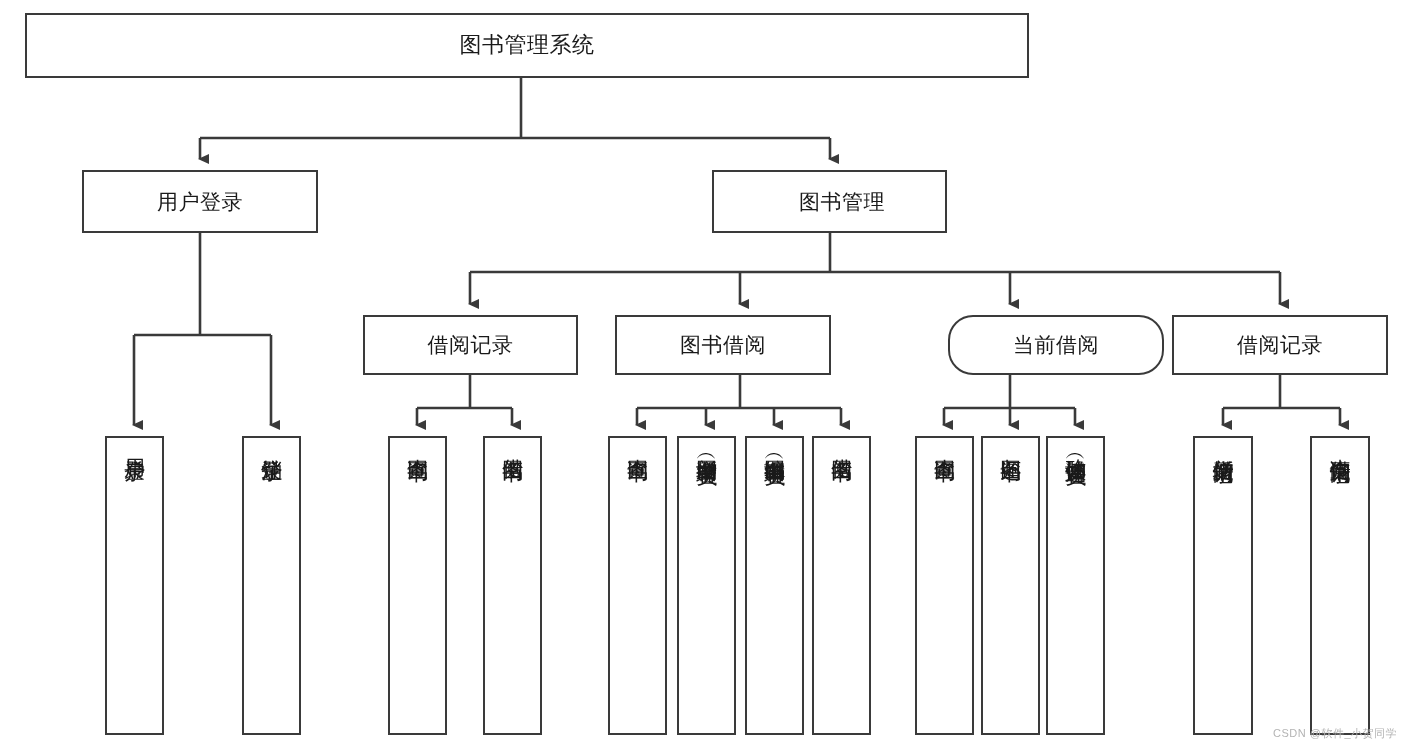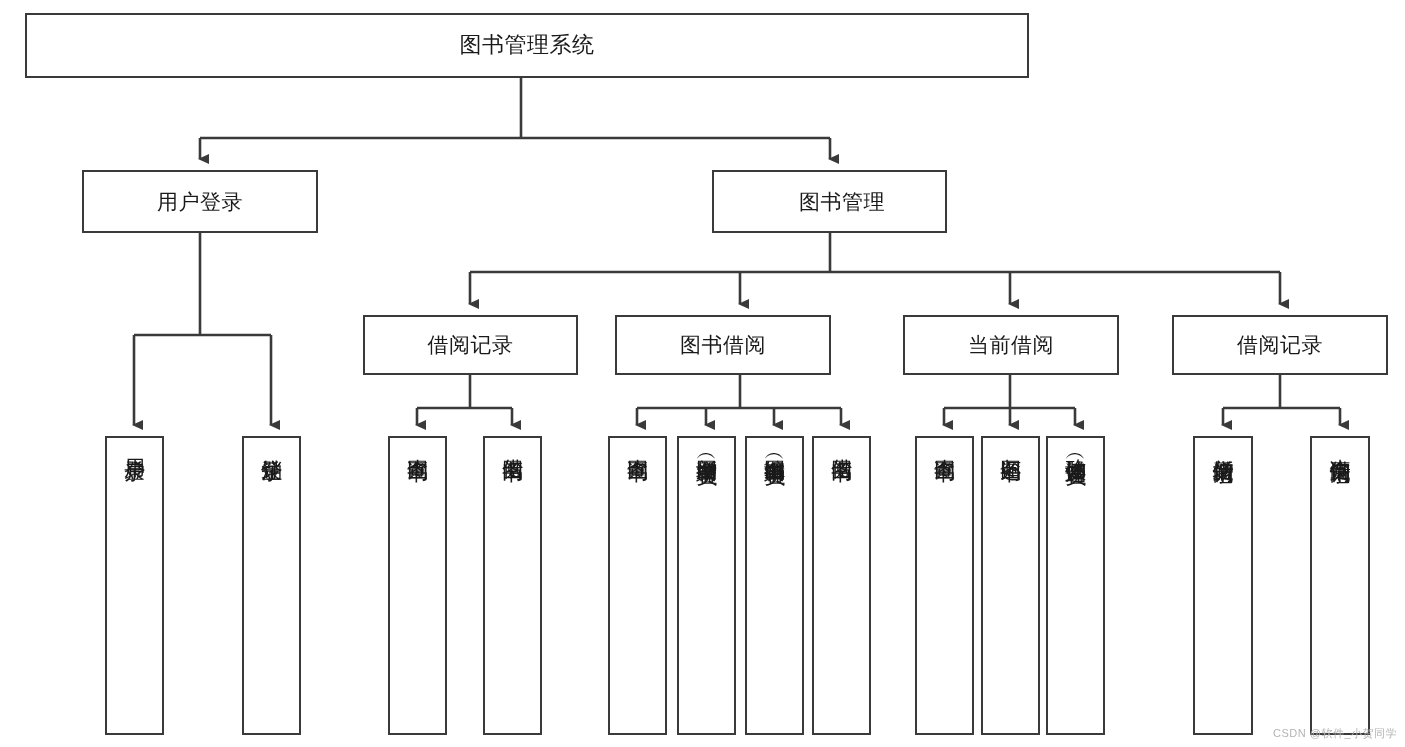--- a/index.html
+++ b/index.html
@@ -134,21 +134,21 @@
       </div>
       <div class="node-box level2 horizontal" style="left: 712px; top: 170px; width: 235px; height: 63px; padding-left: 25px;">
         <span class="node-label">图书管理</span>
       </div>
       <div class="node-box level3 horizontal" style="left: 363px; top: 315px; width: 215px; height: 60px;">
         <span class="node-label">借阅记录</span>
       </div>
       <div class="node-box level3 horizontal" style="left: 615px; top: 315px; width: 216px; height: 60px;">
         <span class="node-label">图书借阅</span>
       </div>
-      <div class="node-box level3 horizontal" style="left: 903px; top: 315px; width: 216px; height: 60px;">
+      <div class="node-box level3 horizontal" style="left: 948px; top: 315px; width: 216px; height: 60px; border-radius: 25px;">
         <span class="node-label">当前借阅</span>
       </div>
       <div class="node-box level3 horizontal" style="left: 1172px; top: 315px; width: 216px; height: 60px;">
         <span class="node-label">借阅记录</span>
       </div>
       <div class="node-box leaf vertical" style="left: 105px; top: 436px; width: 59px; height: 299px;">
         <span class="node-label">用户登录</span>
       </div>
       <div class="node-box leaf vertical" style="left: 242px; top: 436px; width: 59px; height: 299px;">
         <span class="node-label">注销登录</span>

